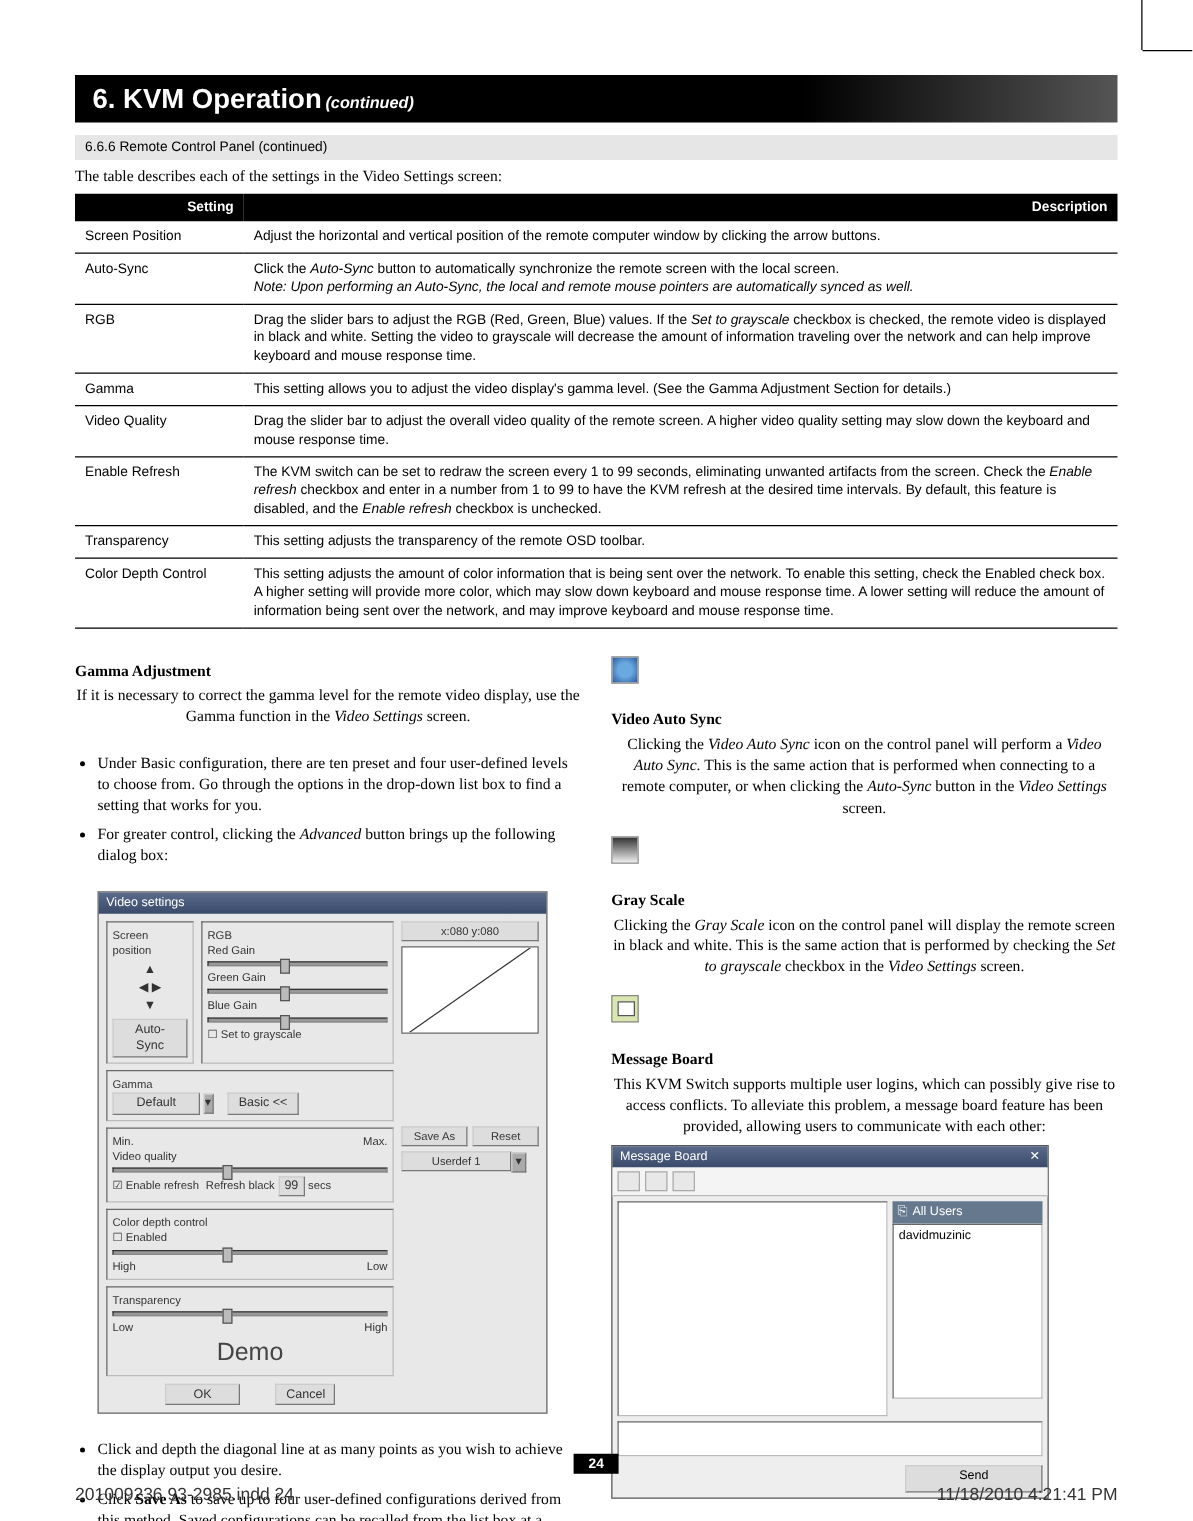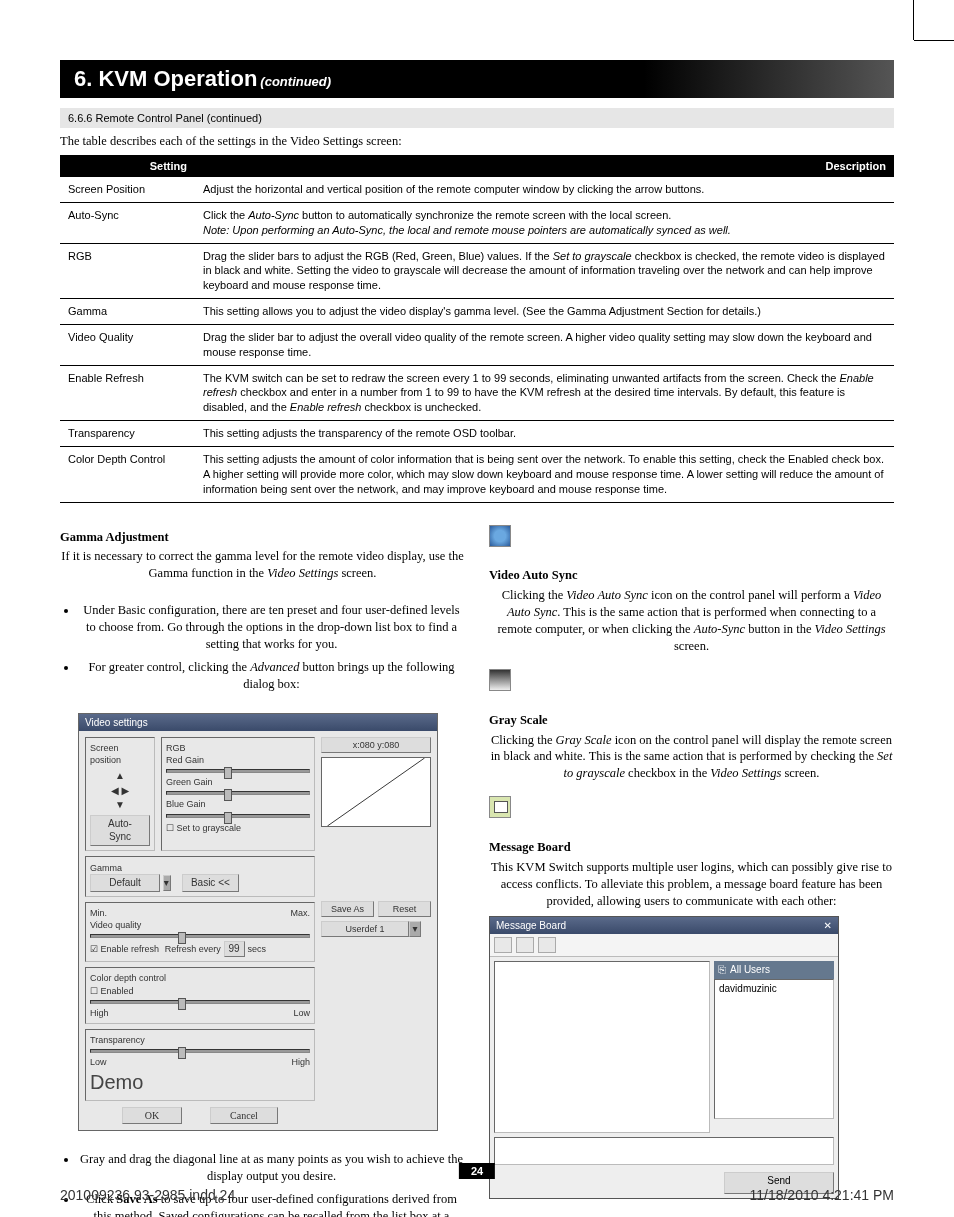--- a/index.html
+++ b/index.html
@@ -64,21 +64,21 @@
   }
   table.settings tr:last-child td { border-bottom: 1px solid #000; }
   table.settings td:first-child { width: 135px; }
 
   .two-col {
     display: flex;
     gap: 24px;
   }
   .col { flex: 1; font-size: 12.5px; line-height: 1.35; }
   .col strong.heading { font-weight: bold; display: block; margin-top: 12px; margin-bottom: 3px; }
-  .col ul { list-style: disc; padding-left: 18px; margin: 20px 0; text-align: center; }
+  .col ul { list-style: disc; padding-left: 18px; margin: 20px 0; }
   .col li { margin-bottom: 6px; }
   .col p { margin-bottom: 6px; text-align: center; }
 
   .video-settings-mock {
     width: 360px;
     border: 1px solid #666;
     background: #e8e8e8;
     font-family: Tahoma, Arial, sans-serif;
     font-size: 10px;
     margin: 6px 0 10px 18px;
@@ -94,22 +94,22 @@
     border:1px outset #ccc; background:#ddd; padding:1px 8px;
     font-size:10px; display:inline-block; text-align:center;
   }
   .vsm-slider { height:4px; background:#999; border:1px inset #888; position:relative; margin:3px 0; }
   .vsm-slider::after { content:''; position:absolute; top:-3px; left:40%; width:6px; height:10px; background:#bbb; border:1px solid #555; }
   .vsm-preview {
     width:100%; height:70px; border:1px solid #666; background:#fff;
     position:relative; overflow:hidden;
   }
   .vsm-preview svg { width:100%; height:100%; }
-  .vsm-demo { font-size:20px; color:#444; }
-  .vsm-row { display:flex; justify-content:center; gap:28px; margin-top:6px;font-family:Liberation Serif, serif; }
+  .vsm-demo { font-size:20px; color:#444; text-align:center; }
+  .vsm-row { display:flex; justify-content:center; gap:28px; margin-top:6px; }
 
   .icon-box {
     width:22px; height:22px; display:inline-block; margin: 8px 0 4px 0;
     border:1px solid #888;
   }
   .icon-vas { background: radial-gradient(#6aa8e0 40%, #2a5a9a 100%); }
   .icon-gs  { background: linear-gradient(#333, #eee); }
   .icon-msg { background: #d9e6b0; position:relative; }
   .icon-msg::after { content:''; position:absolute; left:4px; top:4px; width:12px; height:10px; background:#fff; border:1px solid #555; }
 
@@ -242,21 +242,21 @@
             <span class="vsm-btn">Basic &lt;&lt;</span>
           </div>
           <div class="vsm-group">
             <div style="display:flex; justify-content:space-between;">
               <span class="vsm-label">Min.</span>
               <span class="vsm-label">Max.</span>
             </div>
             <div class="vsm-label">Video quality</div>
             <div class="vsm-slider"></div>
             <label class="vsm-label">☑ <span>Enable refresh</span></label>
-            &nbsp;<span class="vsm-label">Refresh every</span>
+            &nbsp;<span class="vsm-label">Refresh black</span>
             <span class="vsm-btn" style="padding:0 4px;">99</span>
             <span class="vsm-label">secs</span>
           </div>
           <div class="vsm-group">
             <div class="vsm-label">Color depth control</div>
             <label class="vsm-label">☐ <span>Enabled</span></label>
             <div class="vsm-slider"></div>
             <div style="display:flex; justify-content:space-between;">
               <span class="vsm-label">High</span>
               <span class="vsm-label">Low</span>
@@ -266,21 +266,21 @@
             <div class="vsm-label">Transparency</div>
             <div class="vsm-slider"></div>
             <div style="display:flex; justify-content:space-between;">
               <span class="vsm-label">Low</span>
               <span class="vsm-label">High</span>
             </div>
             <div class="vsm-demo">Demo</div>
           </div>
           <div class="vsm-row">
             <span class="vsm-btn" style="width:60px;">OK</span>
-            <span class="vsm-btn" style="width:68px;">Cancel</span>
+            <span class="vsm-btn" style="width:48px;">Cancel</span>
           </div>
         </div>
         <div class="vsm-right">
           <div class="vsm-btn" style="width:100%;margin-bottom:4px;font-size:9px;">x:080 y:080</div>
           <div class="vsm-preview">
             <svg viewBox="0 0 100 70">
                 <line x1="0" y1="70" x2="100" y2="0" stroke="#333" stroke-width="1"></line>
               </svg>
           </div>
           <div style="height:70px;"></div>
@@ -289,21 +289,21 @@
             <span class="vsm-btn" style="flex:1;font-size:9px;">Reset</span>
           </div>
           <div style="margin-top:4px;">
             <span class="vsm-btn" style="width:80%;font-size:9px;">Userdef 1</span><span style="display:inline-block;width:12px;background:#aaa;border:1px outset #ccc;text-align:center;">▾</span>
           </div>
         </div>
       </div>
     </div>
 
     <ul>
-      <li>Gray and drag the diagonal line at as many points as you wish to achieve the display output you desire.</li>
+      <li>Click and depth the diagonal line at as many points as you wish to achieve the display output you desire.</li>
       <li>Click <strong>Save As</strong> to save up to four user-defined configurations derived from this method. Saved configurations can be recalled from the list box at a future time.</li>
       <li>Click <strong>Reset</strong> to abandon any changes and return the gamma line to its original diagonal position.</li>
 
     </ul>
 
   </div>
 
   <div class="col">
     <span class="icon-box icon-vas"></span>
     <strong class="heading">Video Auto Sync</strong>

